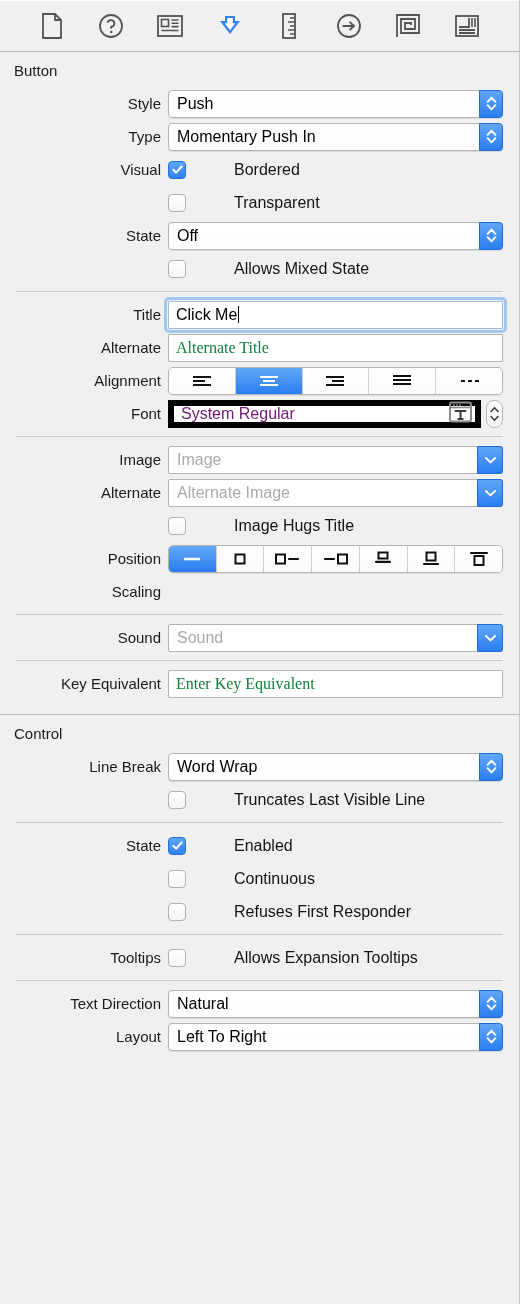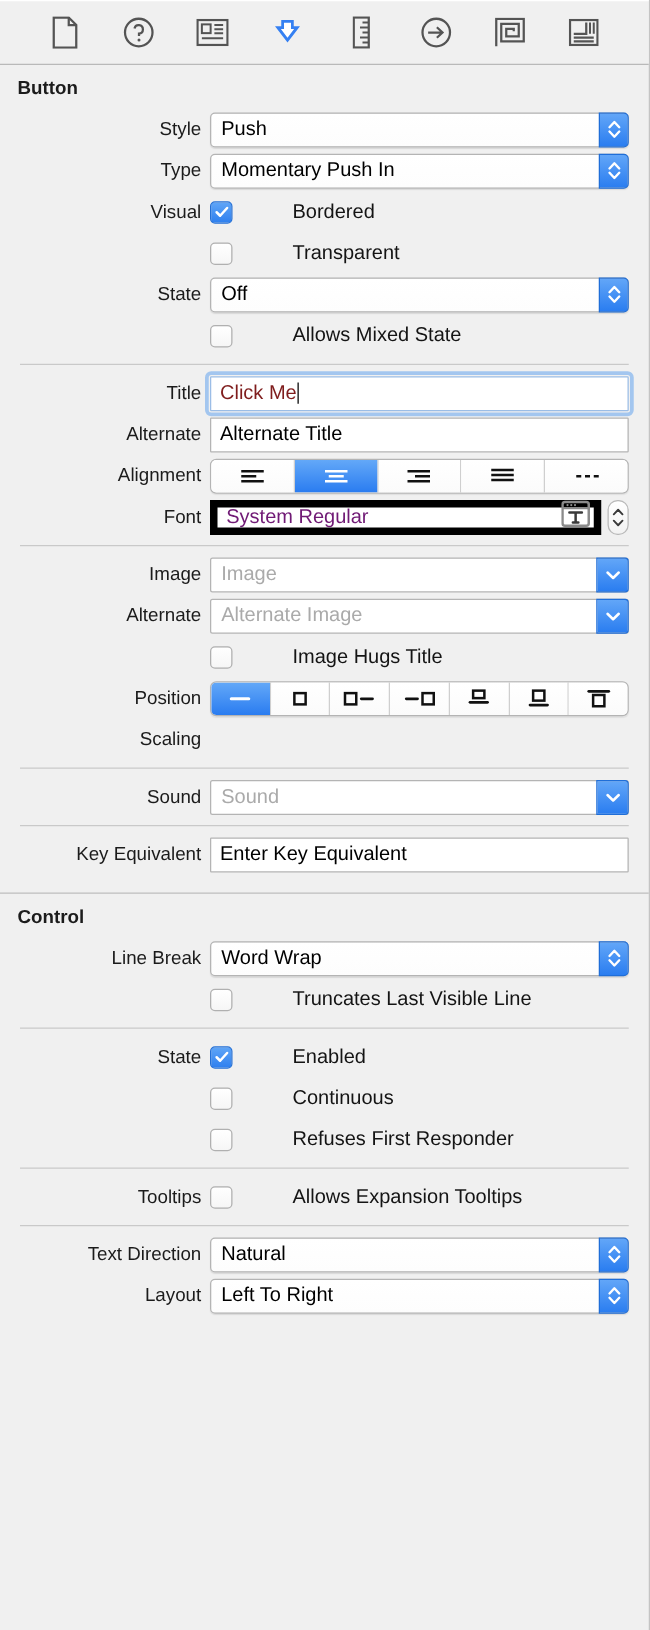--- a/index.html
+++ b/index.html
@@ -32,21 +32,21 @@
   .tb-btn {
     width: 34px; height: 34px;
     display: flex; align-items: center; justify-content: center;
     cursor: default;
   }
   .tb-btn svg { display: block; }
 
   
   .section-header {
     font-size: 15px;
-    font-weight: bold;
+    font-weight: normal;
     color: #1c1c1c;
     padding: 10px 0 8px 14px;
   }
   .section-divider {
     height: 1px;
     background: #bdbdbd;
     width: 100%;
   }
 
   
@@ -136,23 +136,23 @@
   .textfield {
     flex: 1;
     height: 28px;
     background: #fff;
     border: 1px solid #b4b4b4;
     border-radius: 1px;
     display: flex;
     align-items: center;
     font-size: 16px;
     padding-left: 7px;
-    color: #7f1d1d;
-  }
-  .textfield.placeholder { color: #000000; }
+    color: #000000;
+  }
+  .textfield.placeholder { color: #15803d; font-family: Liberation Serif, serif; }
   .textfield.focused {
     outline: 3px solid #a3c6ef;
     outline-offset: 1px;
     border-color: #9bbde6;
   }
   .caret {
     display: inline-block;
     width: 1px;
     height: 17px;
     background: #000;

